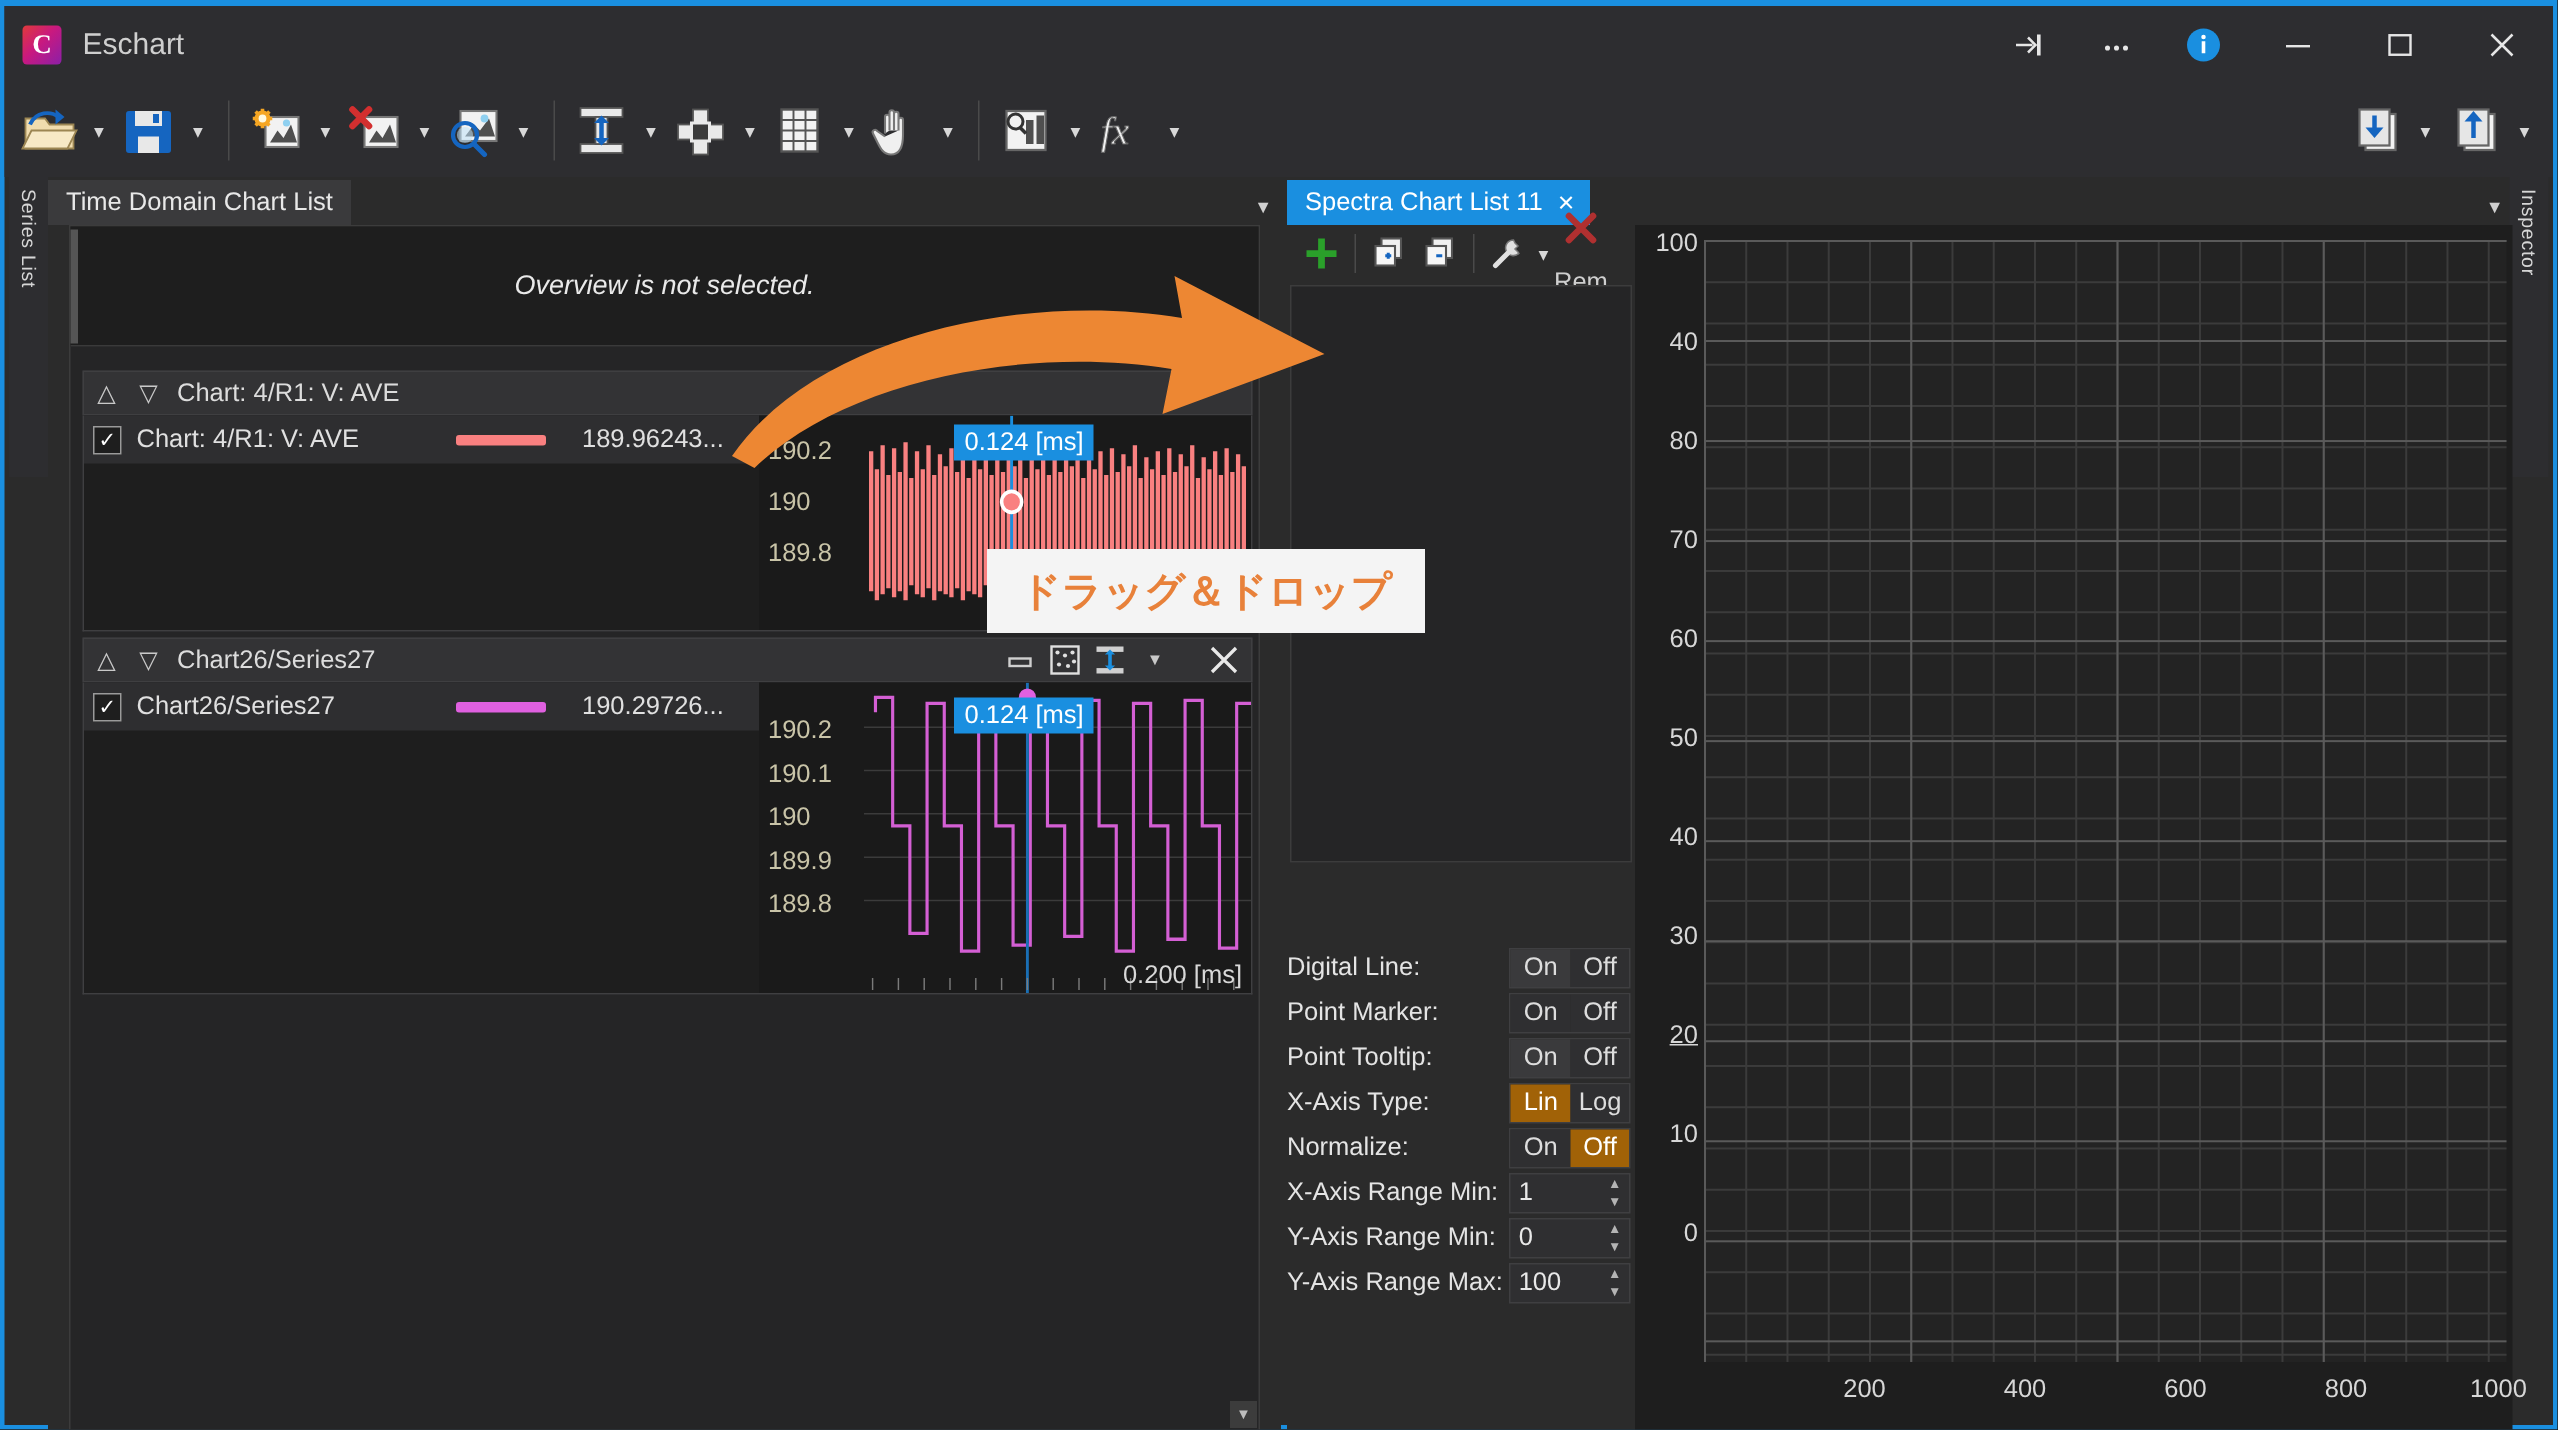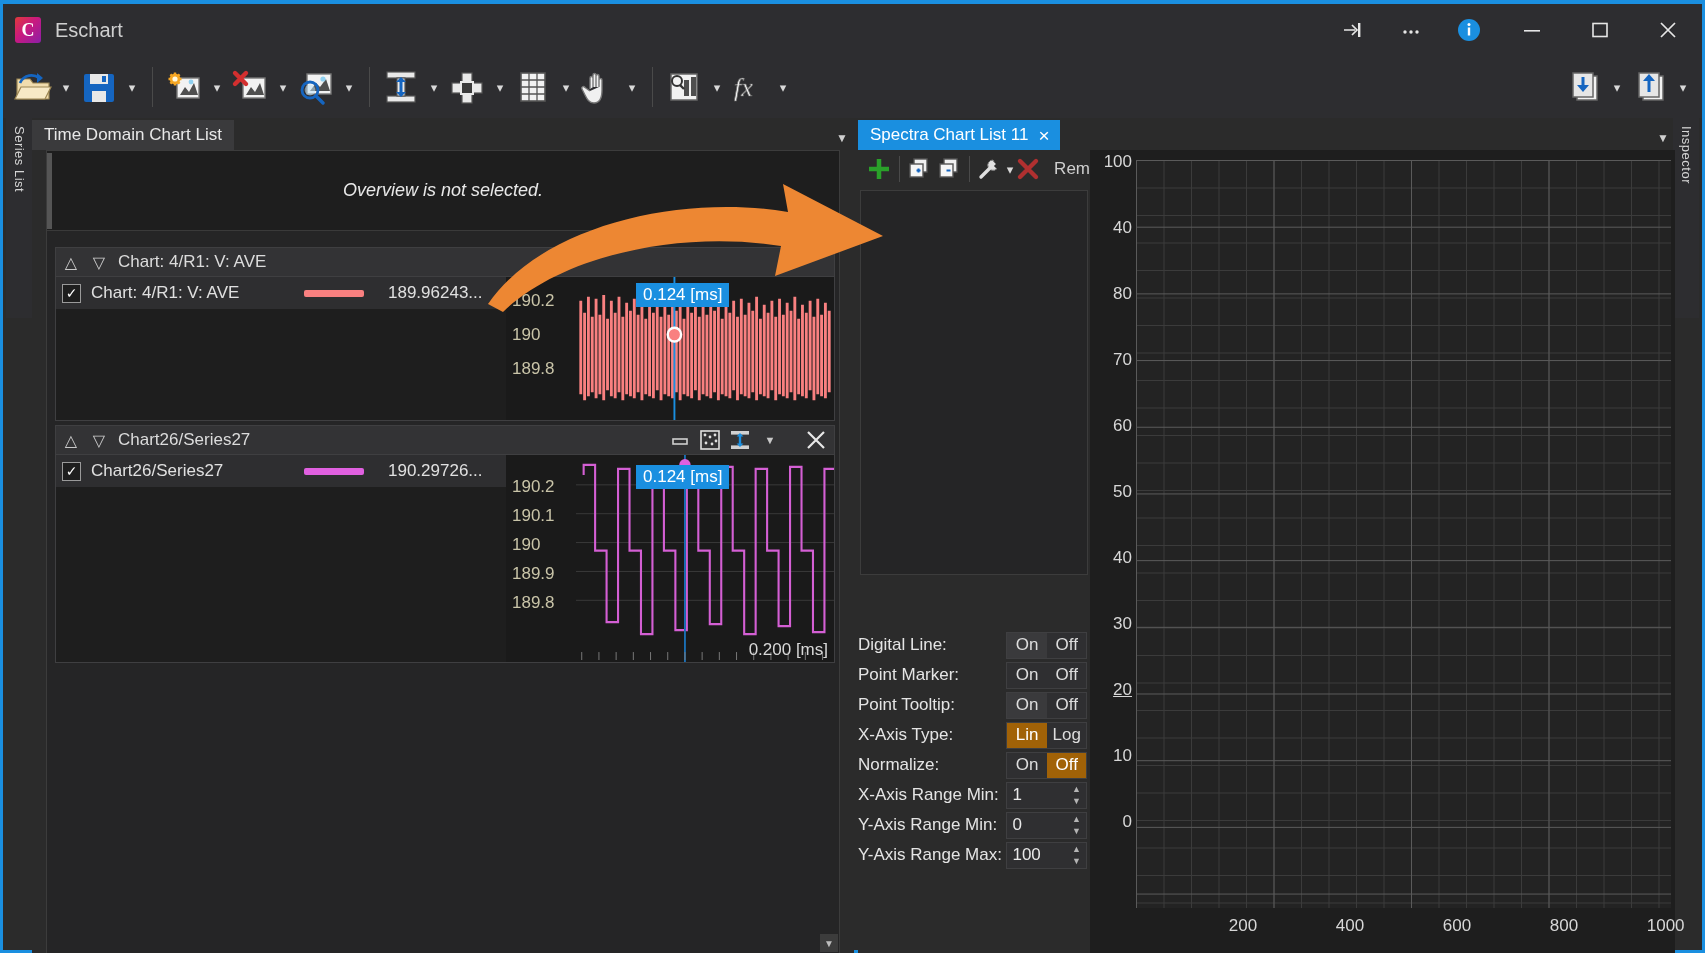--- a/index.html
+++ b/index.html
@@ -196,21 +196,21 @@
   .sp-content { position: absolute; left: 0; top: 32px; right: 0; bottom: 0; display: flex; }
   .sp-left { width: 232px; position: relative; background: #2b2b2b; }
   .sp-toolbar {
     height: 38px; display: flex; align-items: center; gap: 0;
     padding-left: 6px;
   }
   .sp-tb-btn {
     width: 34px; height: 34px; display: flex; align-items: center; justify-content: center;
   }
   .sp-tb-sep { width: 1px; height: 26px; background: #4a4a4a; margin: 0 5px; }
-  .sp-rem { color: #cfcfcf; font-size: 17px; display: flex; align-items: center; gap: 14px; }
+  .sp-rem { color: #cfcfcf; font-size: 17px; display: flex; align-items: center; gap: 14px; flex-direction: column; }
   .sp-list {
     position: absolute; left: 2px; top: 40px; width: 228px; height: 385px;
     background: #252526; border: 1px solid #3c3c3c;
   }
 
   .opt-table {
     position: absolute; left: 0; top: 480px; width: 232px;
     border-collapse: collapse;
   }
   .opt-table td { padding: 0; height: 30px; vertical-align: middle; }
@@ -805,14 +805,15 @@
         </div>
       </div>
     </div>
   </div>
 
   <div class="arrow-overlay">
     <svg width="420" height="130" viewBox="0 0 420 130">
       <path d="M5 120 C 60 40, 200 10, 305 28 L 300 0 L 400 52 L 292 92 L 298 62 C 200 46, 80 70, 20 128 Z" fill="#ed8733"></path>
     </svg>
   </div>
+  <div class="dd-label">ドラッグ＆ドロップ</div>
 
 </div>
 
 </body></html>

